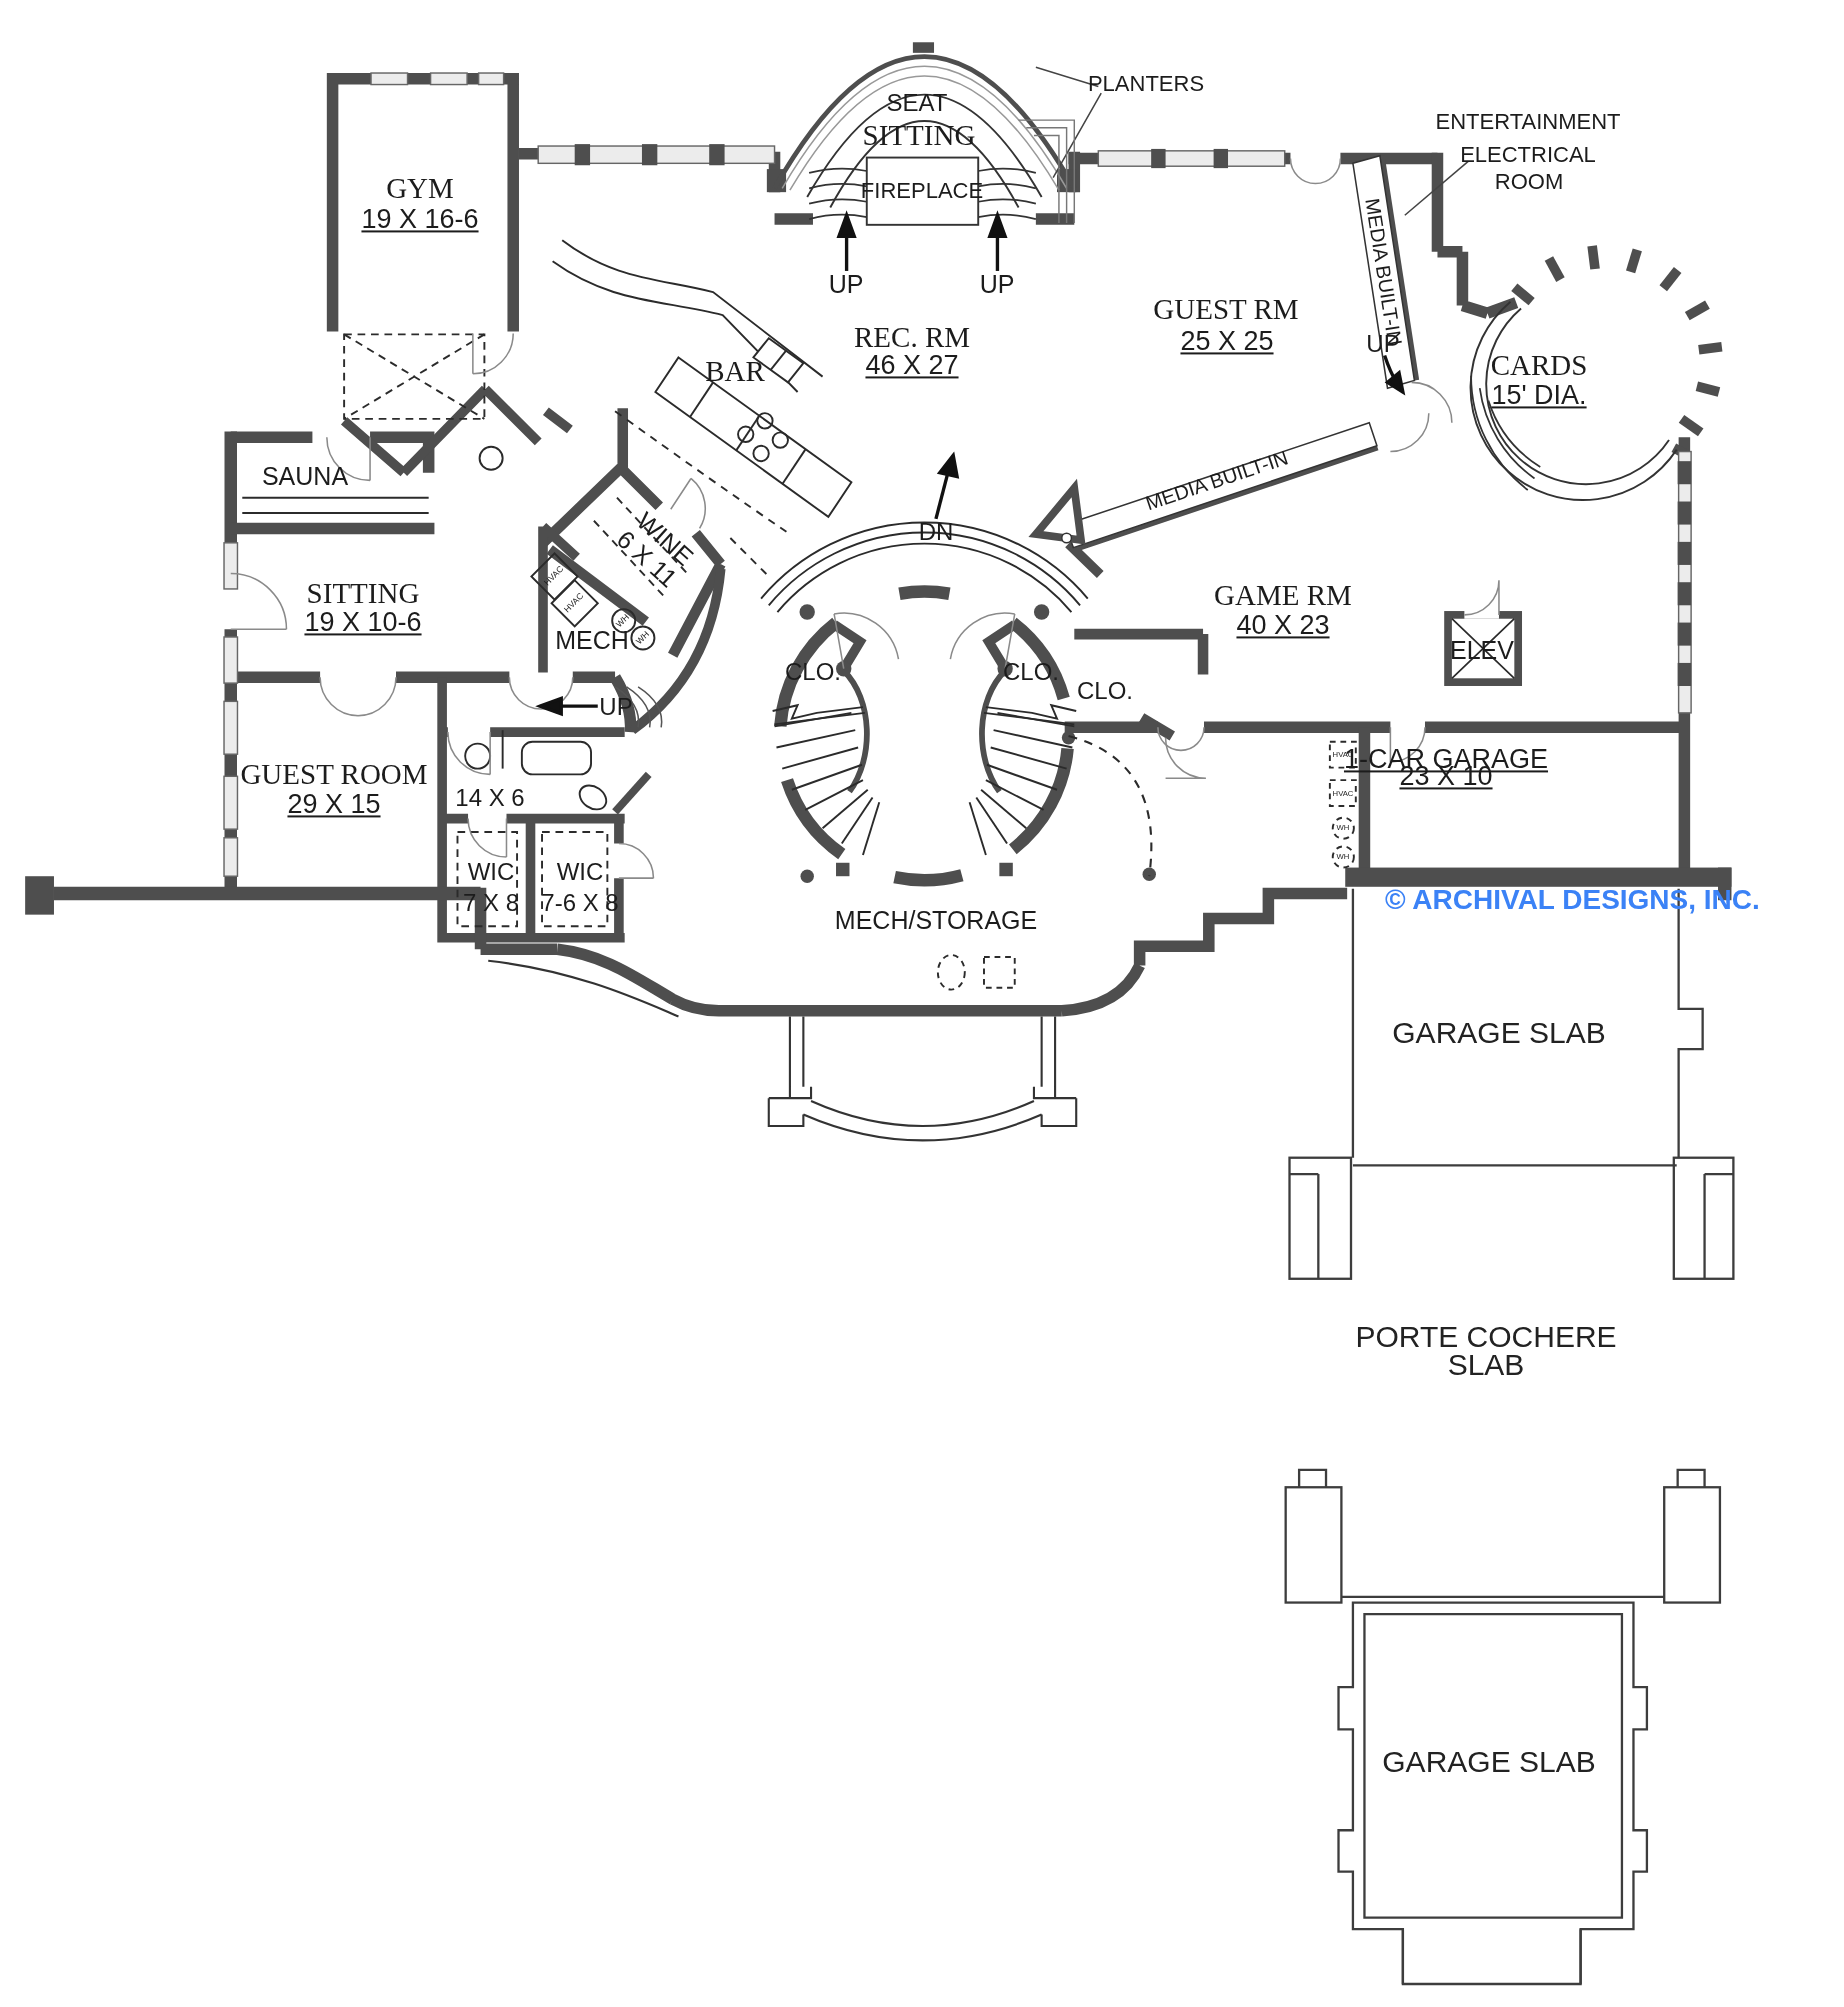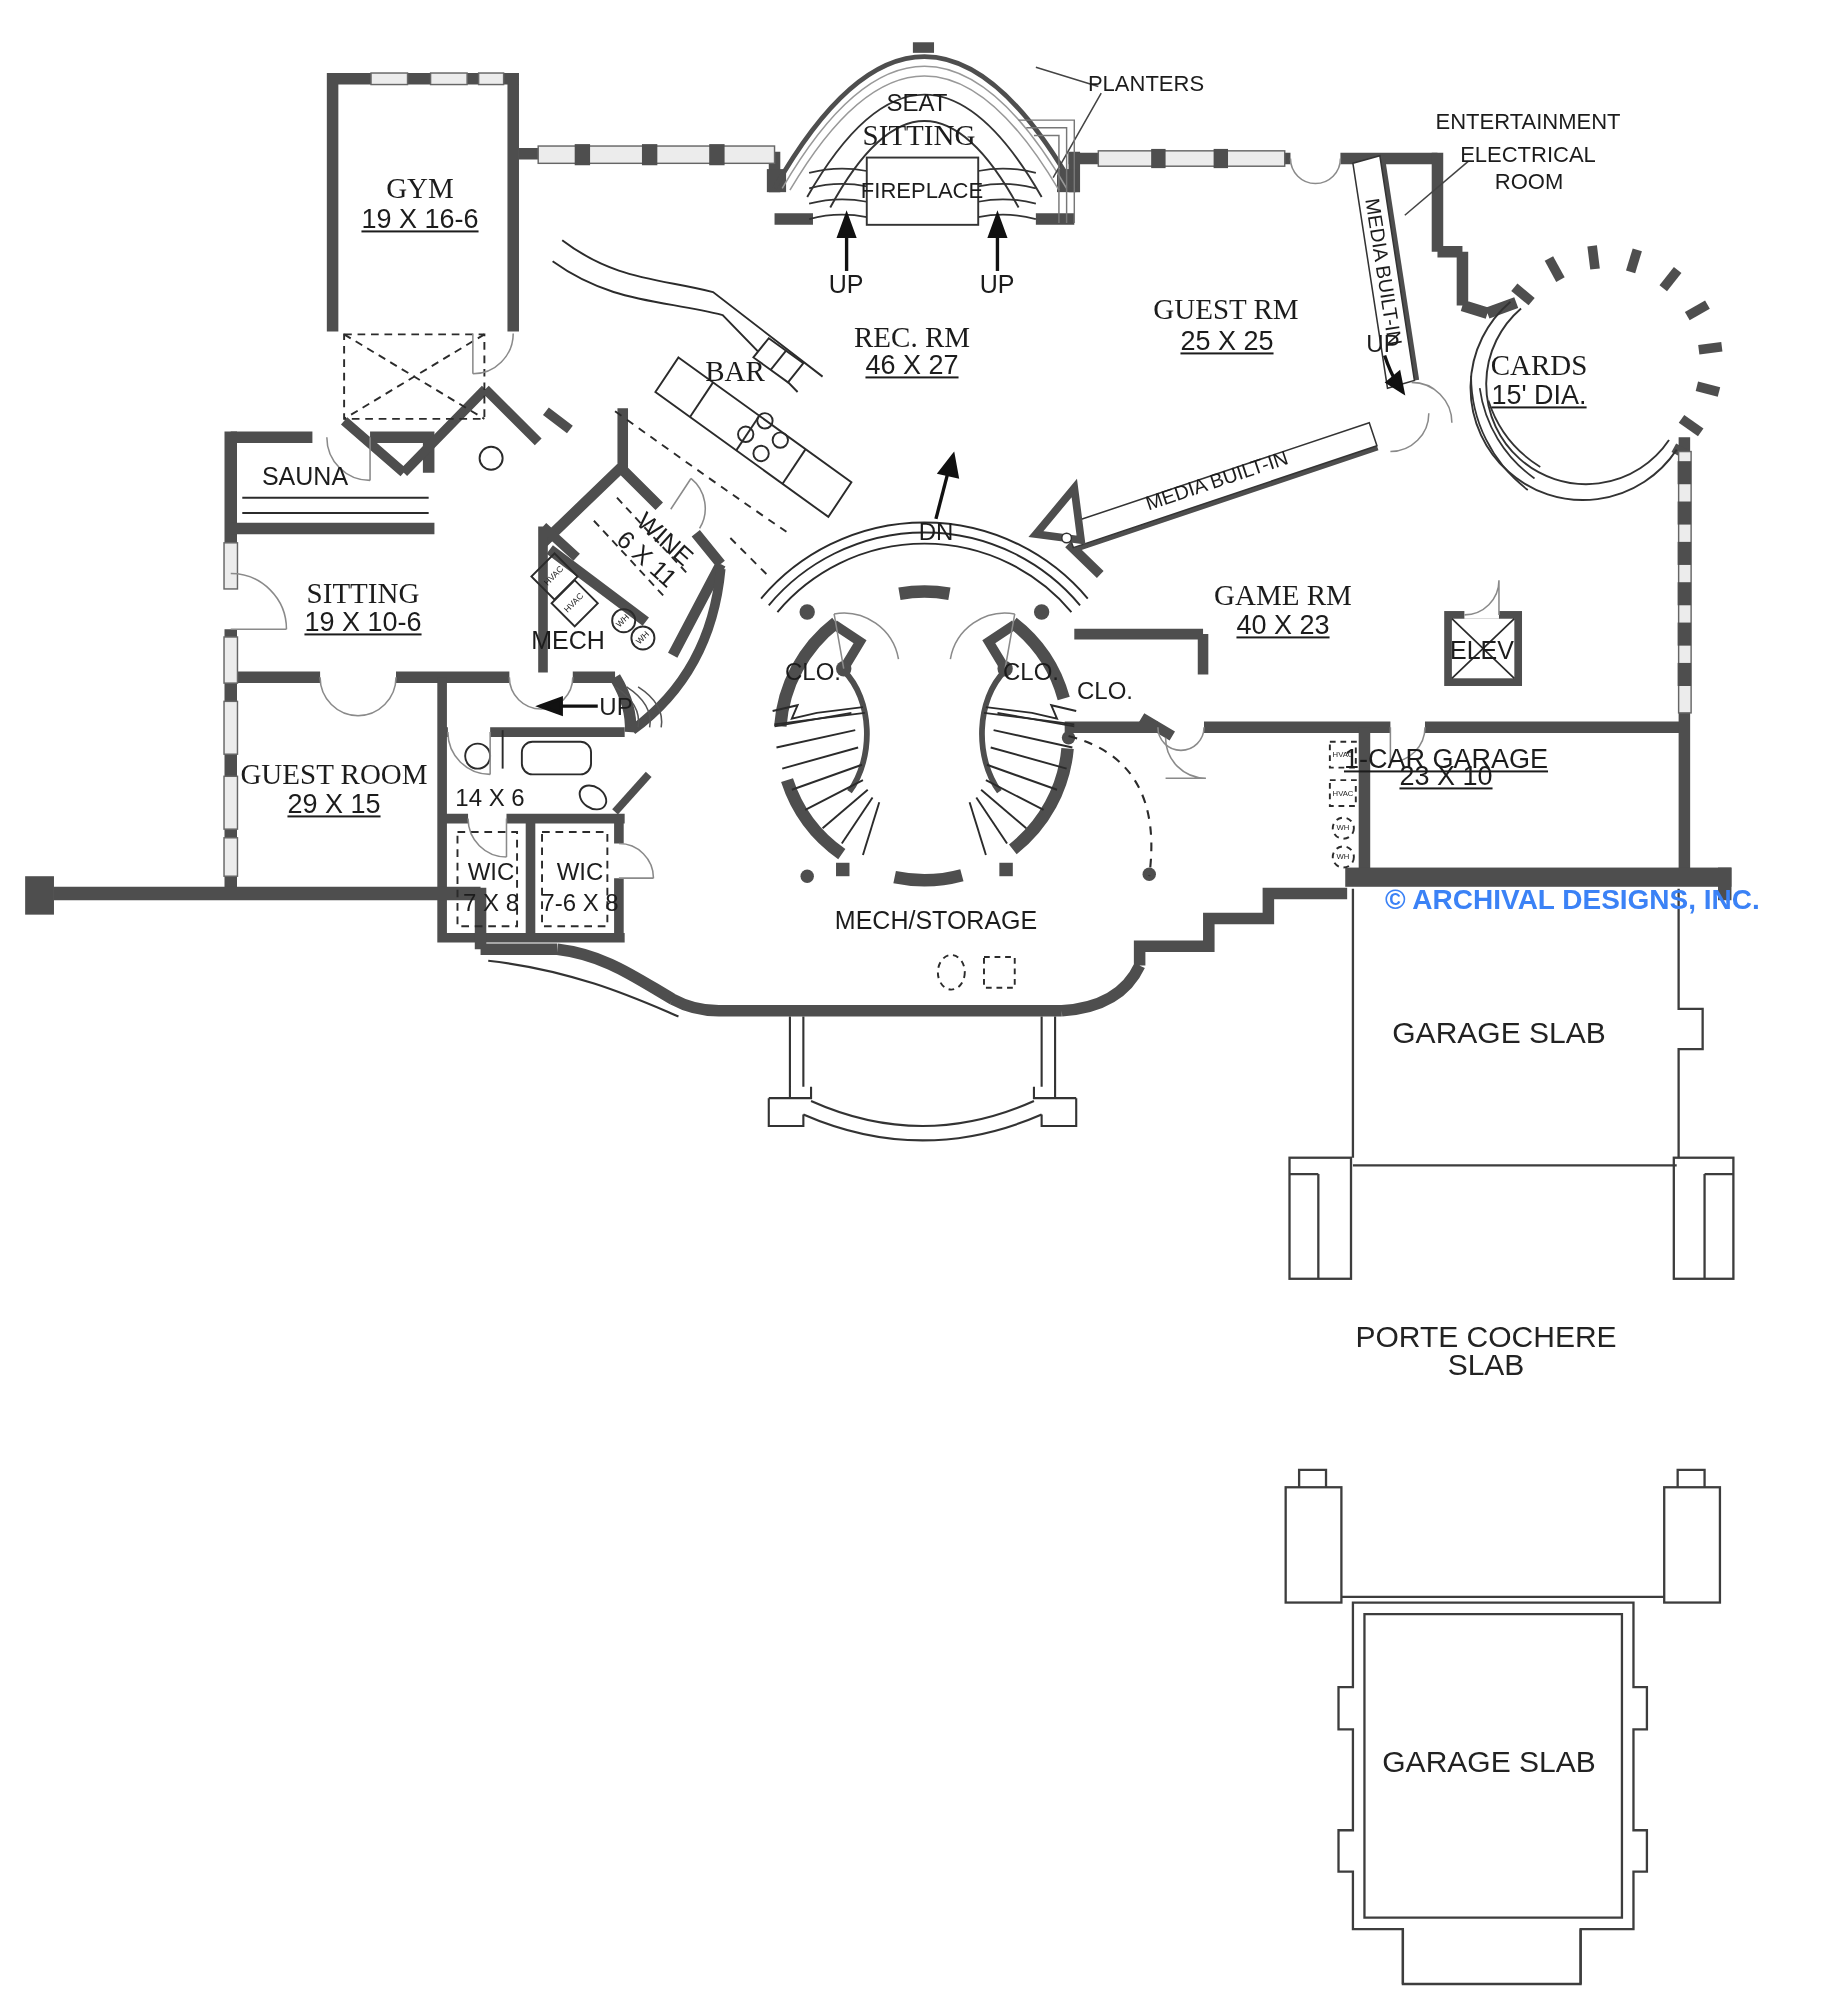--- a/index.html
+++ b/index.html
@@ -349,21 +349,21 @@
 
   <div class="lbl s27" style="left:305px;top:476px">SAUNA</div>
 
   <div class="lbl s27 rot42" style="left:656px;top:549px">
     <div>WINE</div>
     <div>6 X 11</div>
   </div>
 
   <div class="lbl s31" style="left:363px;top:594px">SITTING</div>
   <div class="lbl s29" style="left:363px;top:623px">19 X 10-6</div>
-  <div class="lbl s28 s27" style="left:568px;top:640px">MECH</div>
+  <div class="lbl s28 s27" style="left:592px;top:640px">MECH</div>
 
   <div class="lbl s31" style="left:1283px;top:596px">GAME RM</div>
   <div class="lbl s29" style="left:1283px;top:626px">40 X 23</div>
   <div class="lbl s27" style="left:1482px;top:650px">ELEV</div>
 
   <div class="lbl s26" style="left:813px;top:672px">CLO.</div>
   <div class="lbl s26" style="left:1031px;top:672px">CLO.</div>
   <div class="lbl s26" style="left:1105px;top:691px">CLO.</div>
   <div class="lbl s26" style="left:616px;top:707px">UP</div>
 

